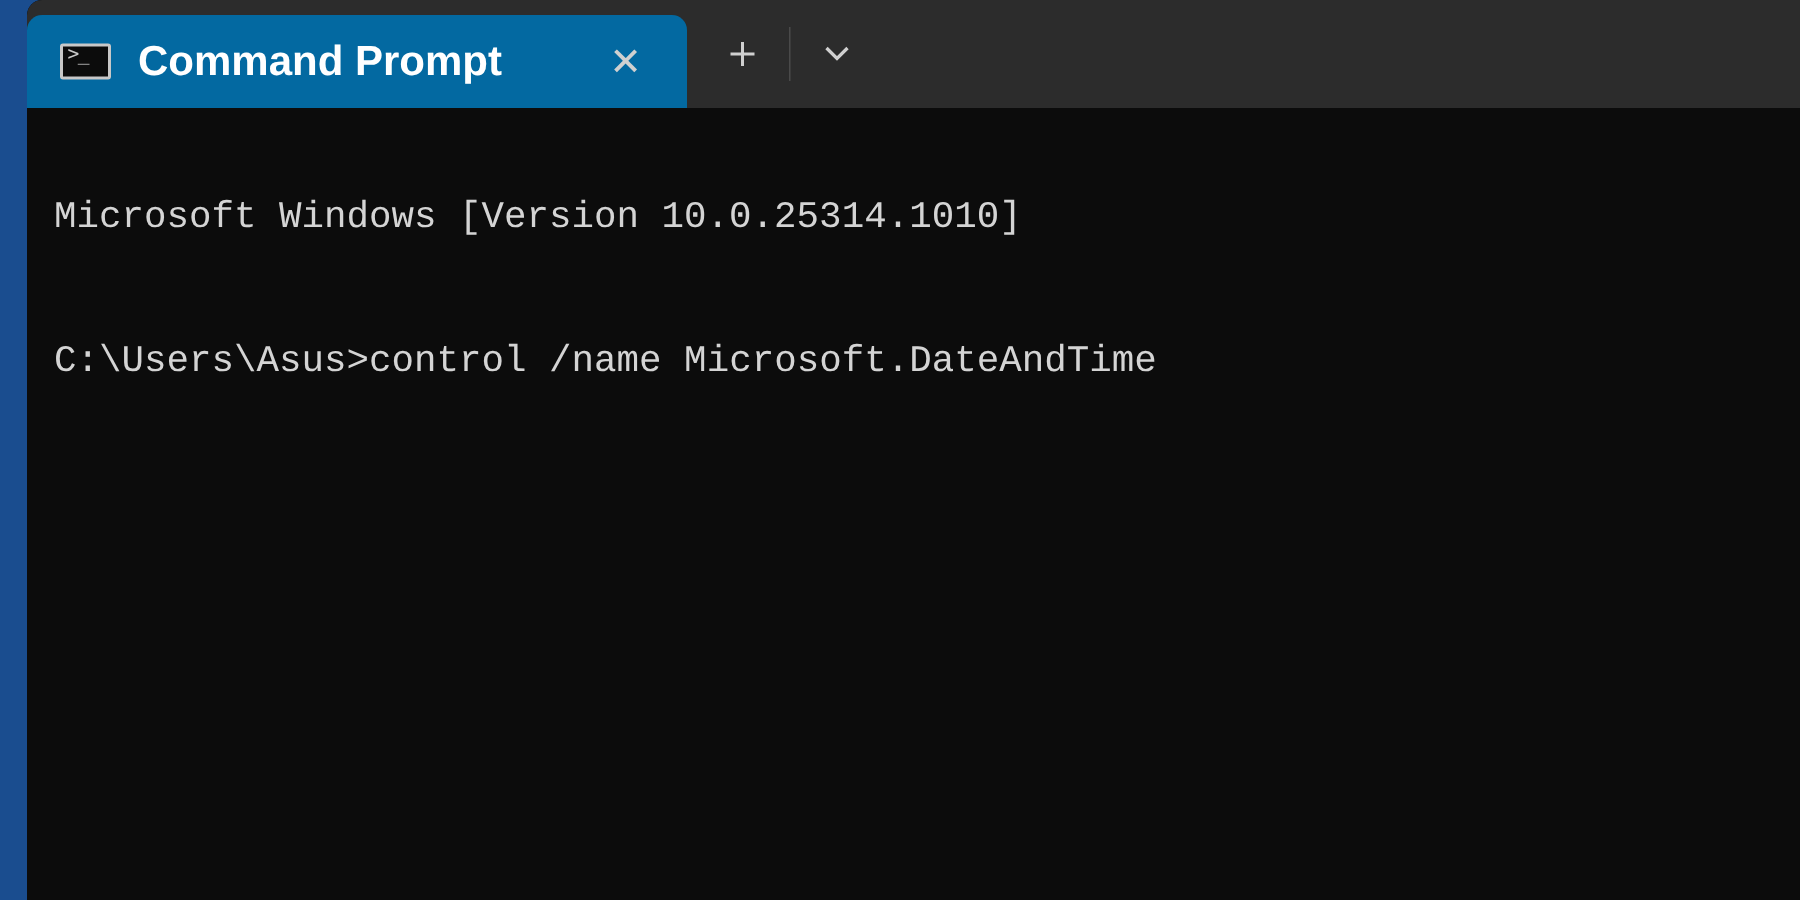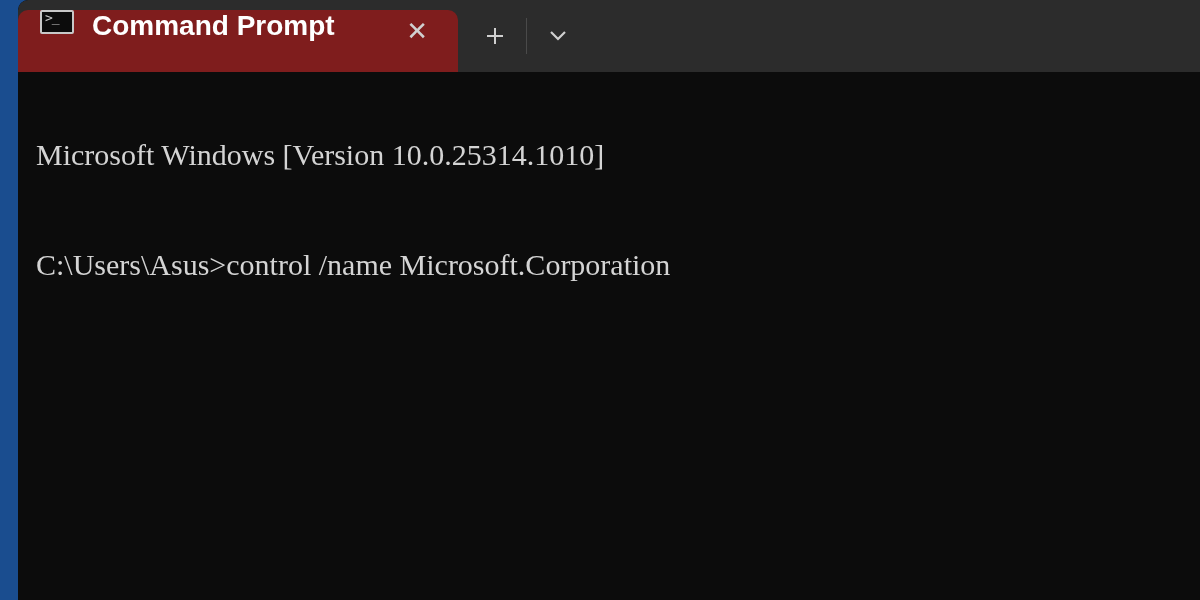--- a/index.html
+++ b/index.html
@@ -21,22 +21,22 @@
   }
   .titlebar {
     height: 72px;
     background: #2c2c2c;
     display: flex;
     align-items: stretch;
     border-radius: 10px 0 0 0;
   }
   .tab {
     display: flex;
-    align-items: flex-start;
-    background: #7f1d1d;
+    align-items: center;
+    background: #0369a1;
     border-radius: 10px 10px 0 0;
     margin-top: 10px;
     padding: 0 20px 0 22px;
     min-width: 440px;
     height: 62px;
   }
   .tab .icon-wrap {
     width: 34px; height: 24px;
     margin-right: 18px;
     display: flex; align-items: center; justify-content: center;
@@ -89,22 +89,22 @@
   .divider {
     width: 1px; height: 36px;
     background: #4a4a4a;
     align-self: center;
     margin: 0 2px;
   }
   .terminal {
     flex: 1;
     background: #0c0c0c;
     padding: 20px 18px;
-    font-family: Liberation Serif, serif;
-    font-size: 30px;
+    font-family: Liberation Mono, monospace;
+    font-size: 25px;
     line-height: 1.4;
     color: #d4d4d4;
     white-space: pre;
   }
   .term-line { display: block; }
   .prompt-row { margin-top: 26px; }
 </style>
 </head>
 <body>
 
@@ -127,15 +127,15 @@
       <div class="tb-btn">
         <svg width="18" height="12" viewBox="0 0 18 12">
             <path d="M2 2l7 7 7-7" stroke="#d0d0d0" stroke-width="2.2" fill="none"></path>
           </svg>
       </div>
     </div>
   </div>
 
   <div class="terminal">
 <span class="term-line">Microsoft Windows [Version 10.0.25314.1010]</span>
-<span class="term-line prompt-row"><span>C:\Users\Asus&gt;</span><span>control /name Microsoft.Corporation</span></span>
+<span class="term-line prompt-row"><span>C:\Users\Asus&gt;</span><span>control /name Microsoft.DateAndTime</span></span>
   </div>
 </div>
 
 </body></html>

